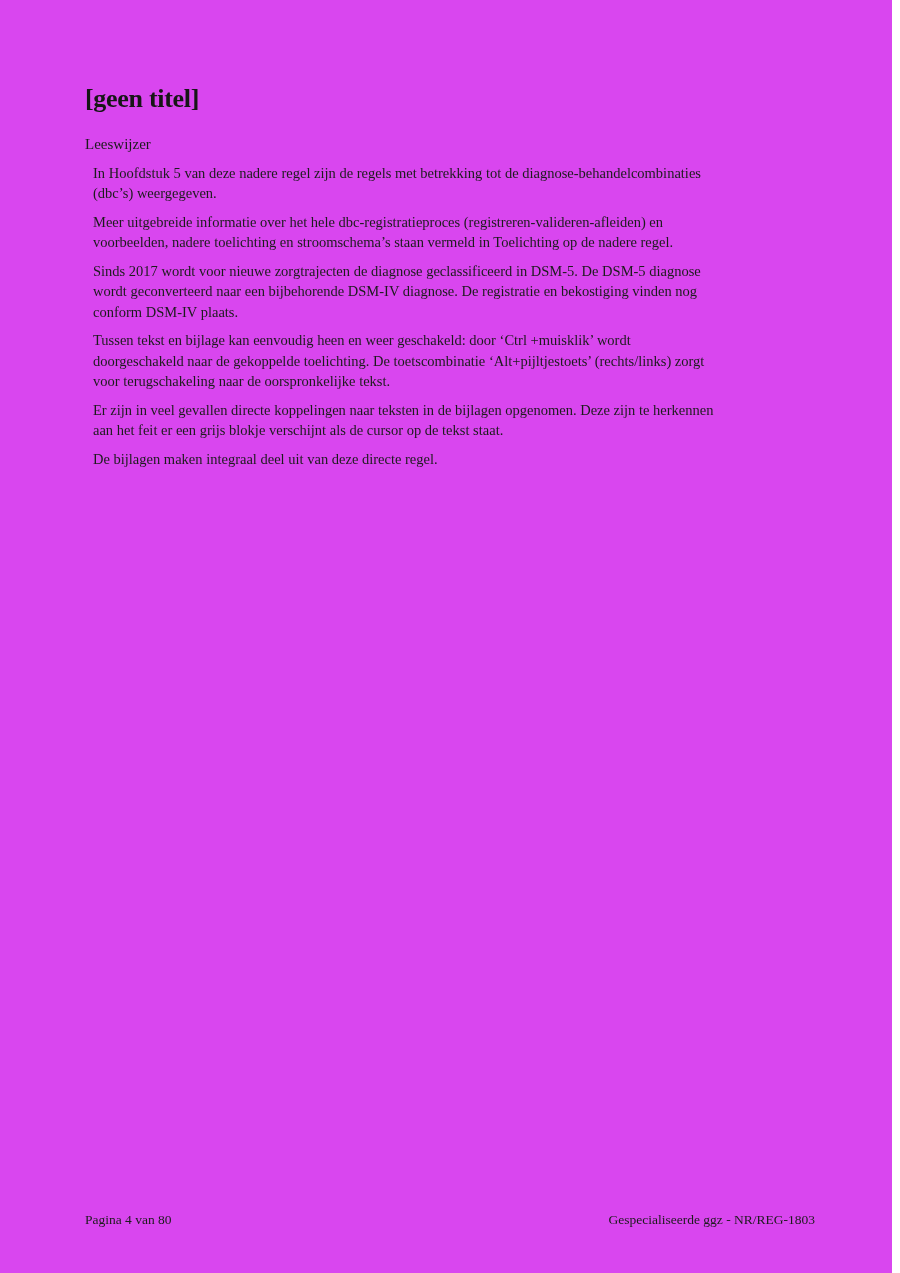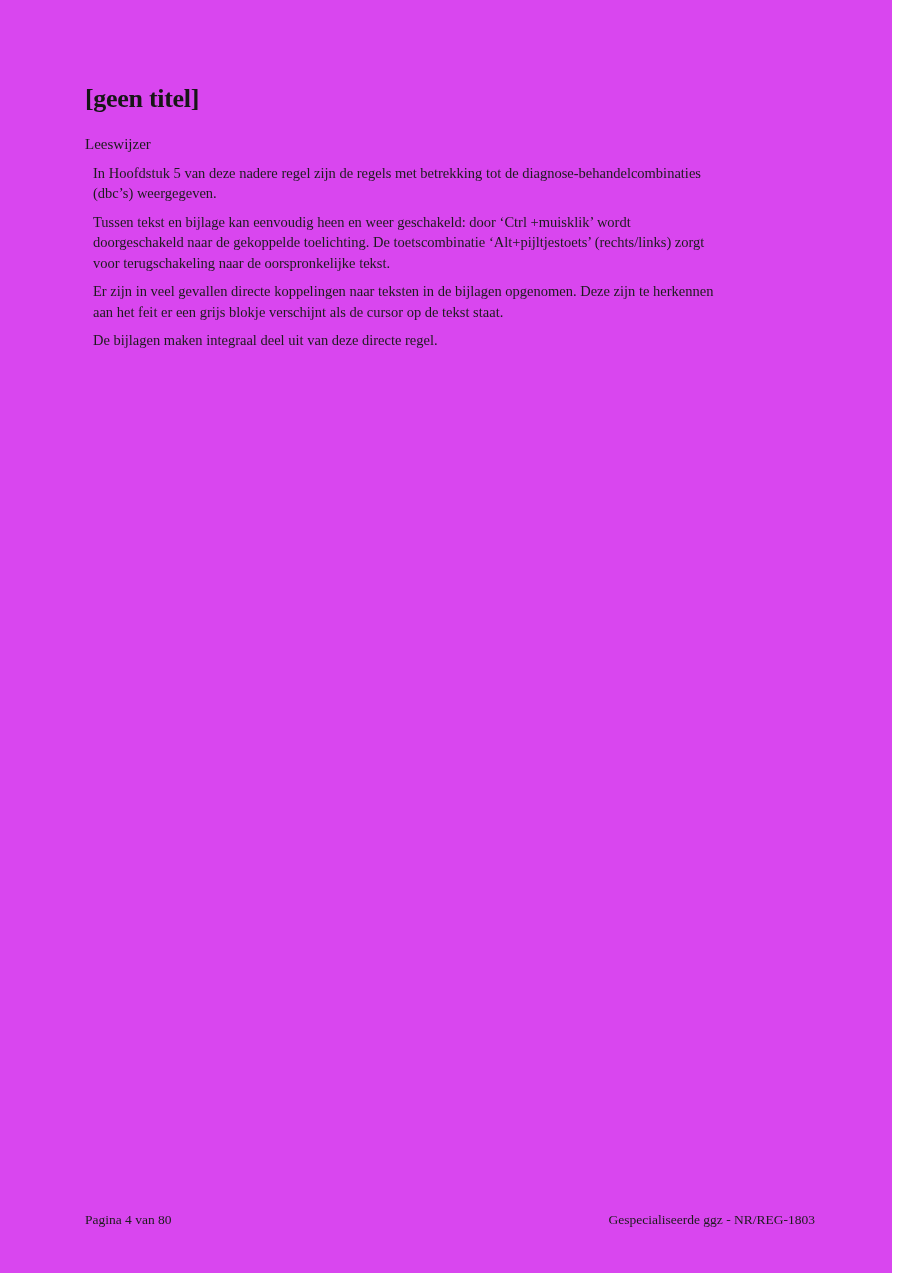--- a/index.html
+++ b/index.html
@@ -66,21 +66,26 @@
 
 <div class="page">
   <div class="content">
     <h1 class="doc-title">[geen titel]</h1>
 
     <div class="section-label">Leeswijzer</div>
 
     <p class="body-par mt-8">In Hoofdstuk 5 van deze nadere regel zijn de regels met betrekking tot de diagnose-behandelcombinaties
 (dbc’s) weergegeven.</p>
 
+    <p class="body-par mt-8">Meer uitgebreide informatie over het hele dbc-registratieproces (registreren-valideren-afleiden) en
+voorbeelden, nadere toelichting en stroomschema’s staan vermeld in Toelichting op de nadere regel.</p>
 
+    <p class="body-par mt-4">Sinds 2017 wordt voor nieuwe zorgtrajecten de diagnose geclassificeerd in DSM-5. De DSM-5 diagnose
+wordt geconverteerd naar een bijbehorende DSM-IV diagnose. De registratie en bekostiging vinden nog
+conform DSM-IV plaats.</p>
 
     <p class="body-par mt-26">Tussen tekst en bijlage kan eenvoudig heen en weer geschakeld: door ‘Ctrl +muisklik’ wordt
 doorgeschakeld naar de gekoppelde toelichting. De toetscombinatie ‘Alt+pijltjestoets’ (rechts/links) zorgt
 voor terugschakeling naar de oorspronkelijke tekst.</p>
 
     <p class="body-par mt-34">Er zijn in veel gevallen directe koppelingen naar teksten in de bijlagen opgenomen. Deze zijn te herkennen
 aan het feit er een grijs blokje verschijnt als de cursor op de tekst staat.</p>
 
     <p class="body-par mt-31">De bijlagen maken integraal deel uit van deze directe regel.</p>
   </div>

